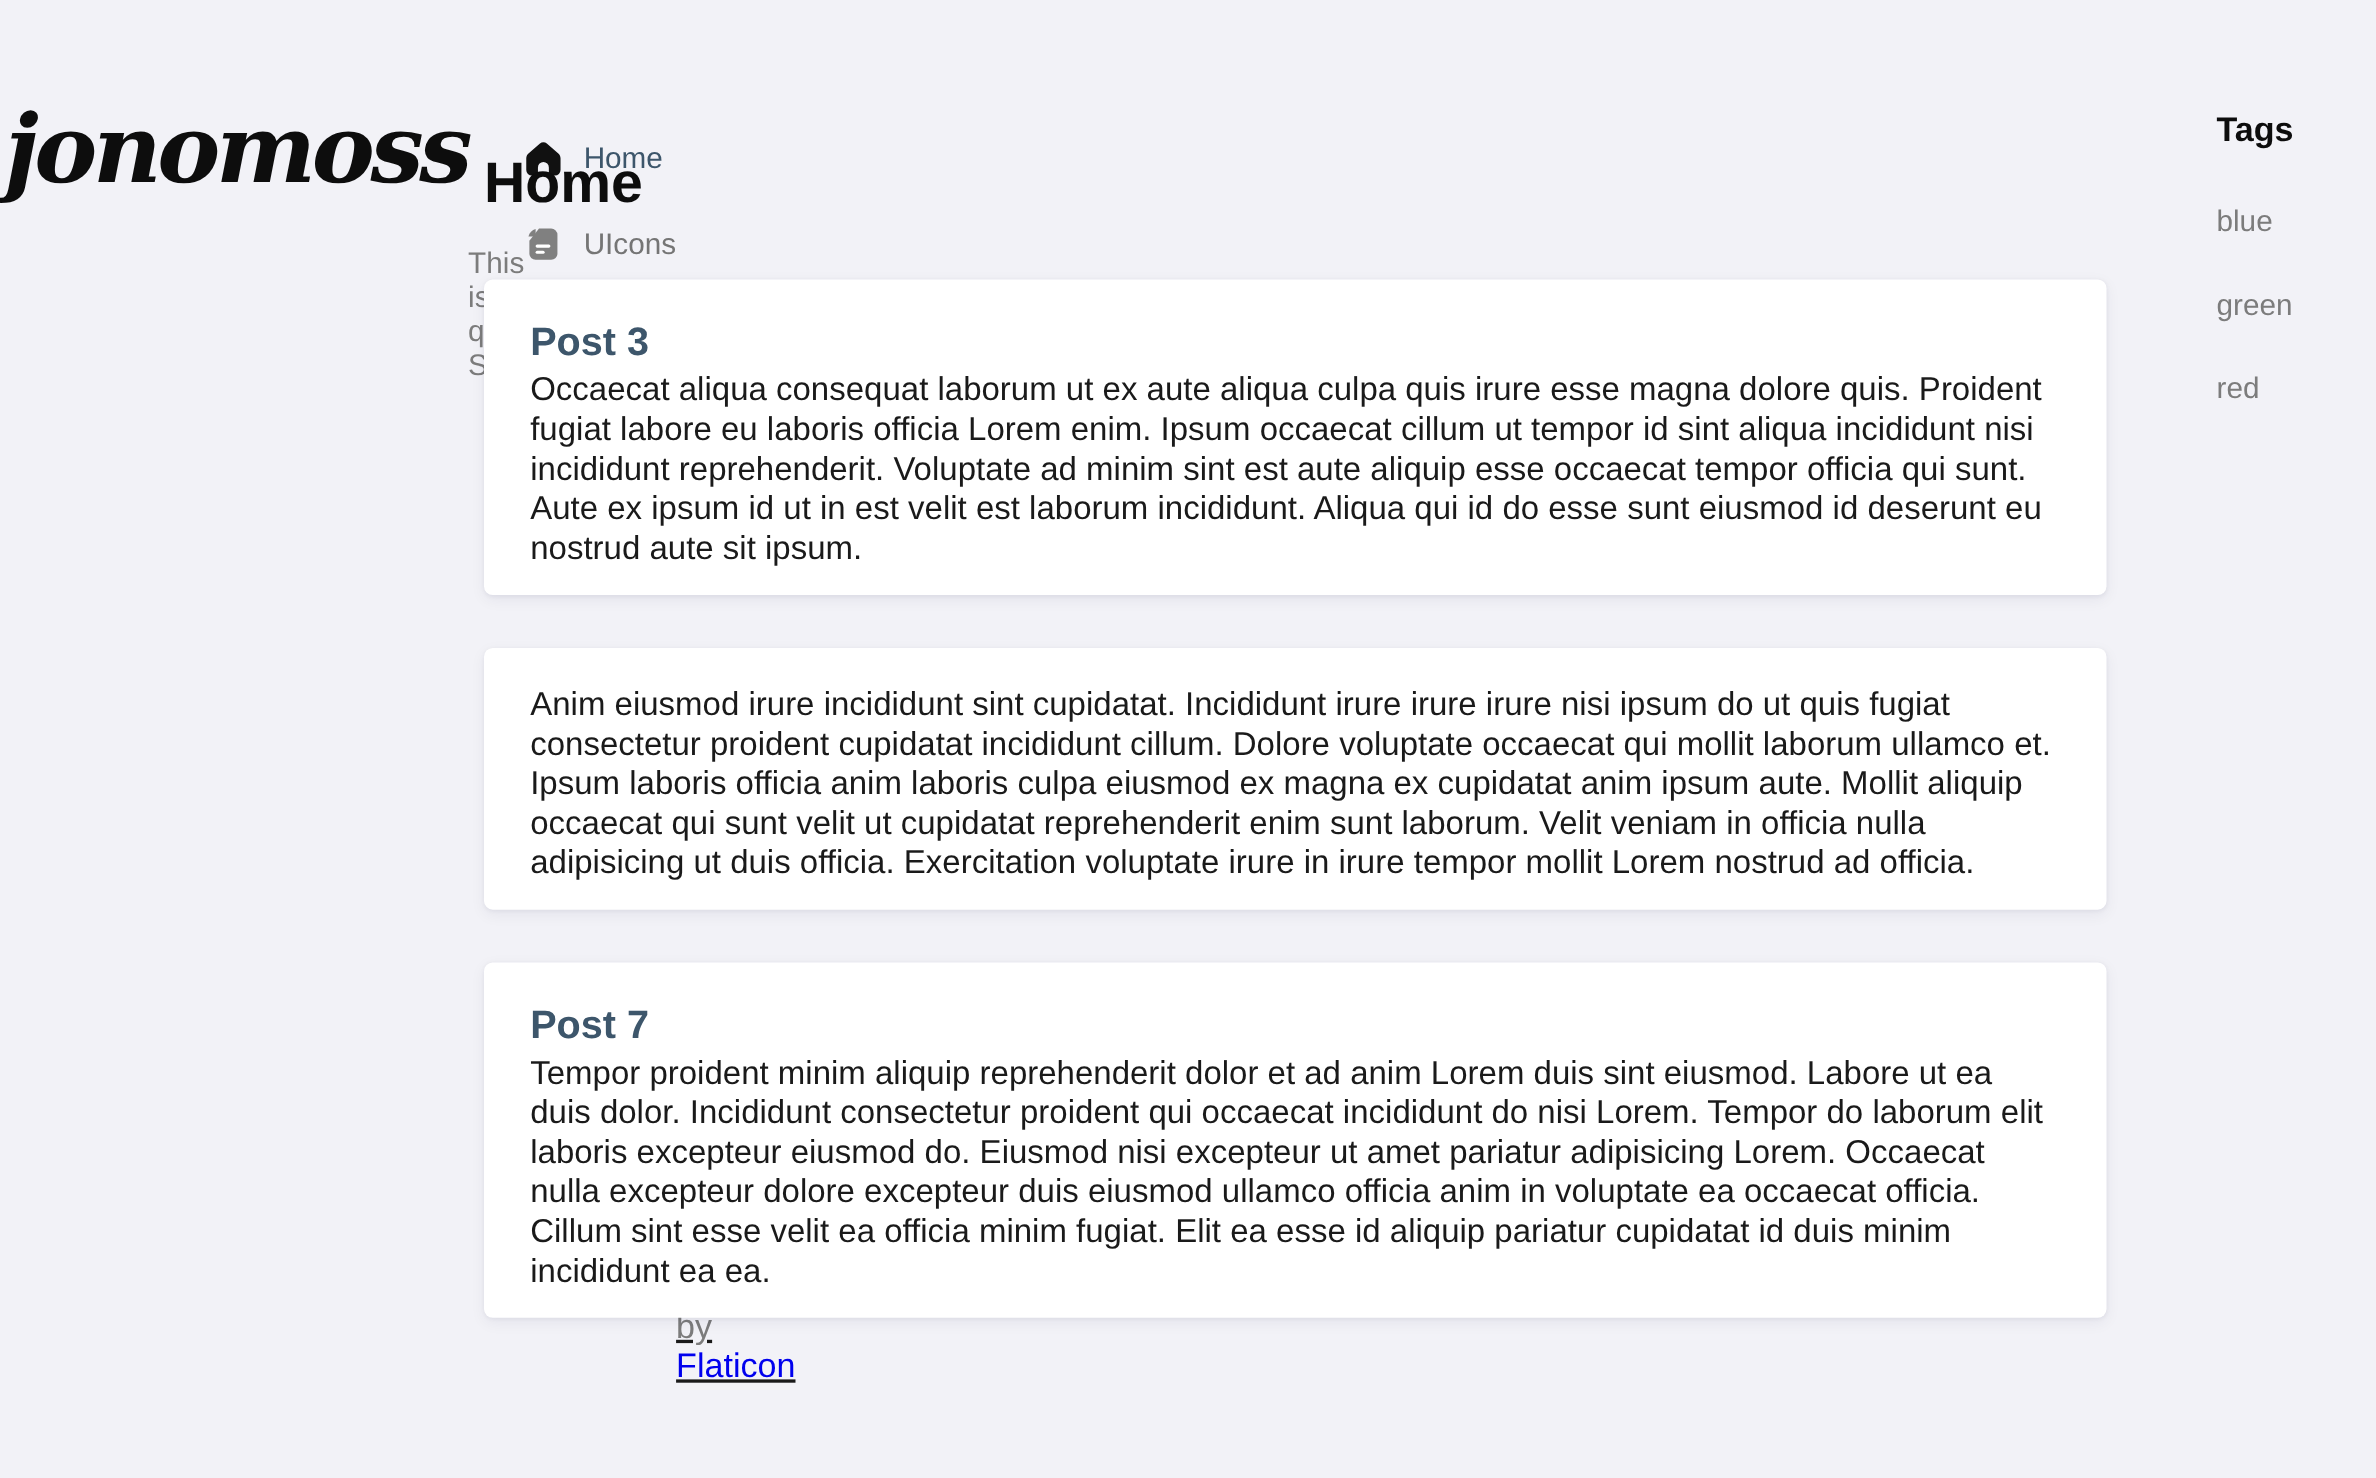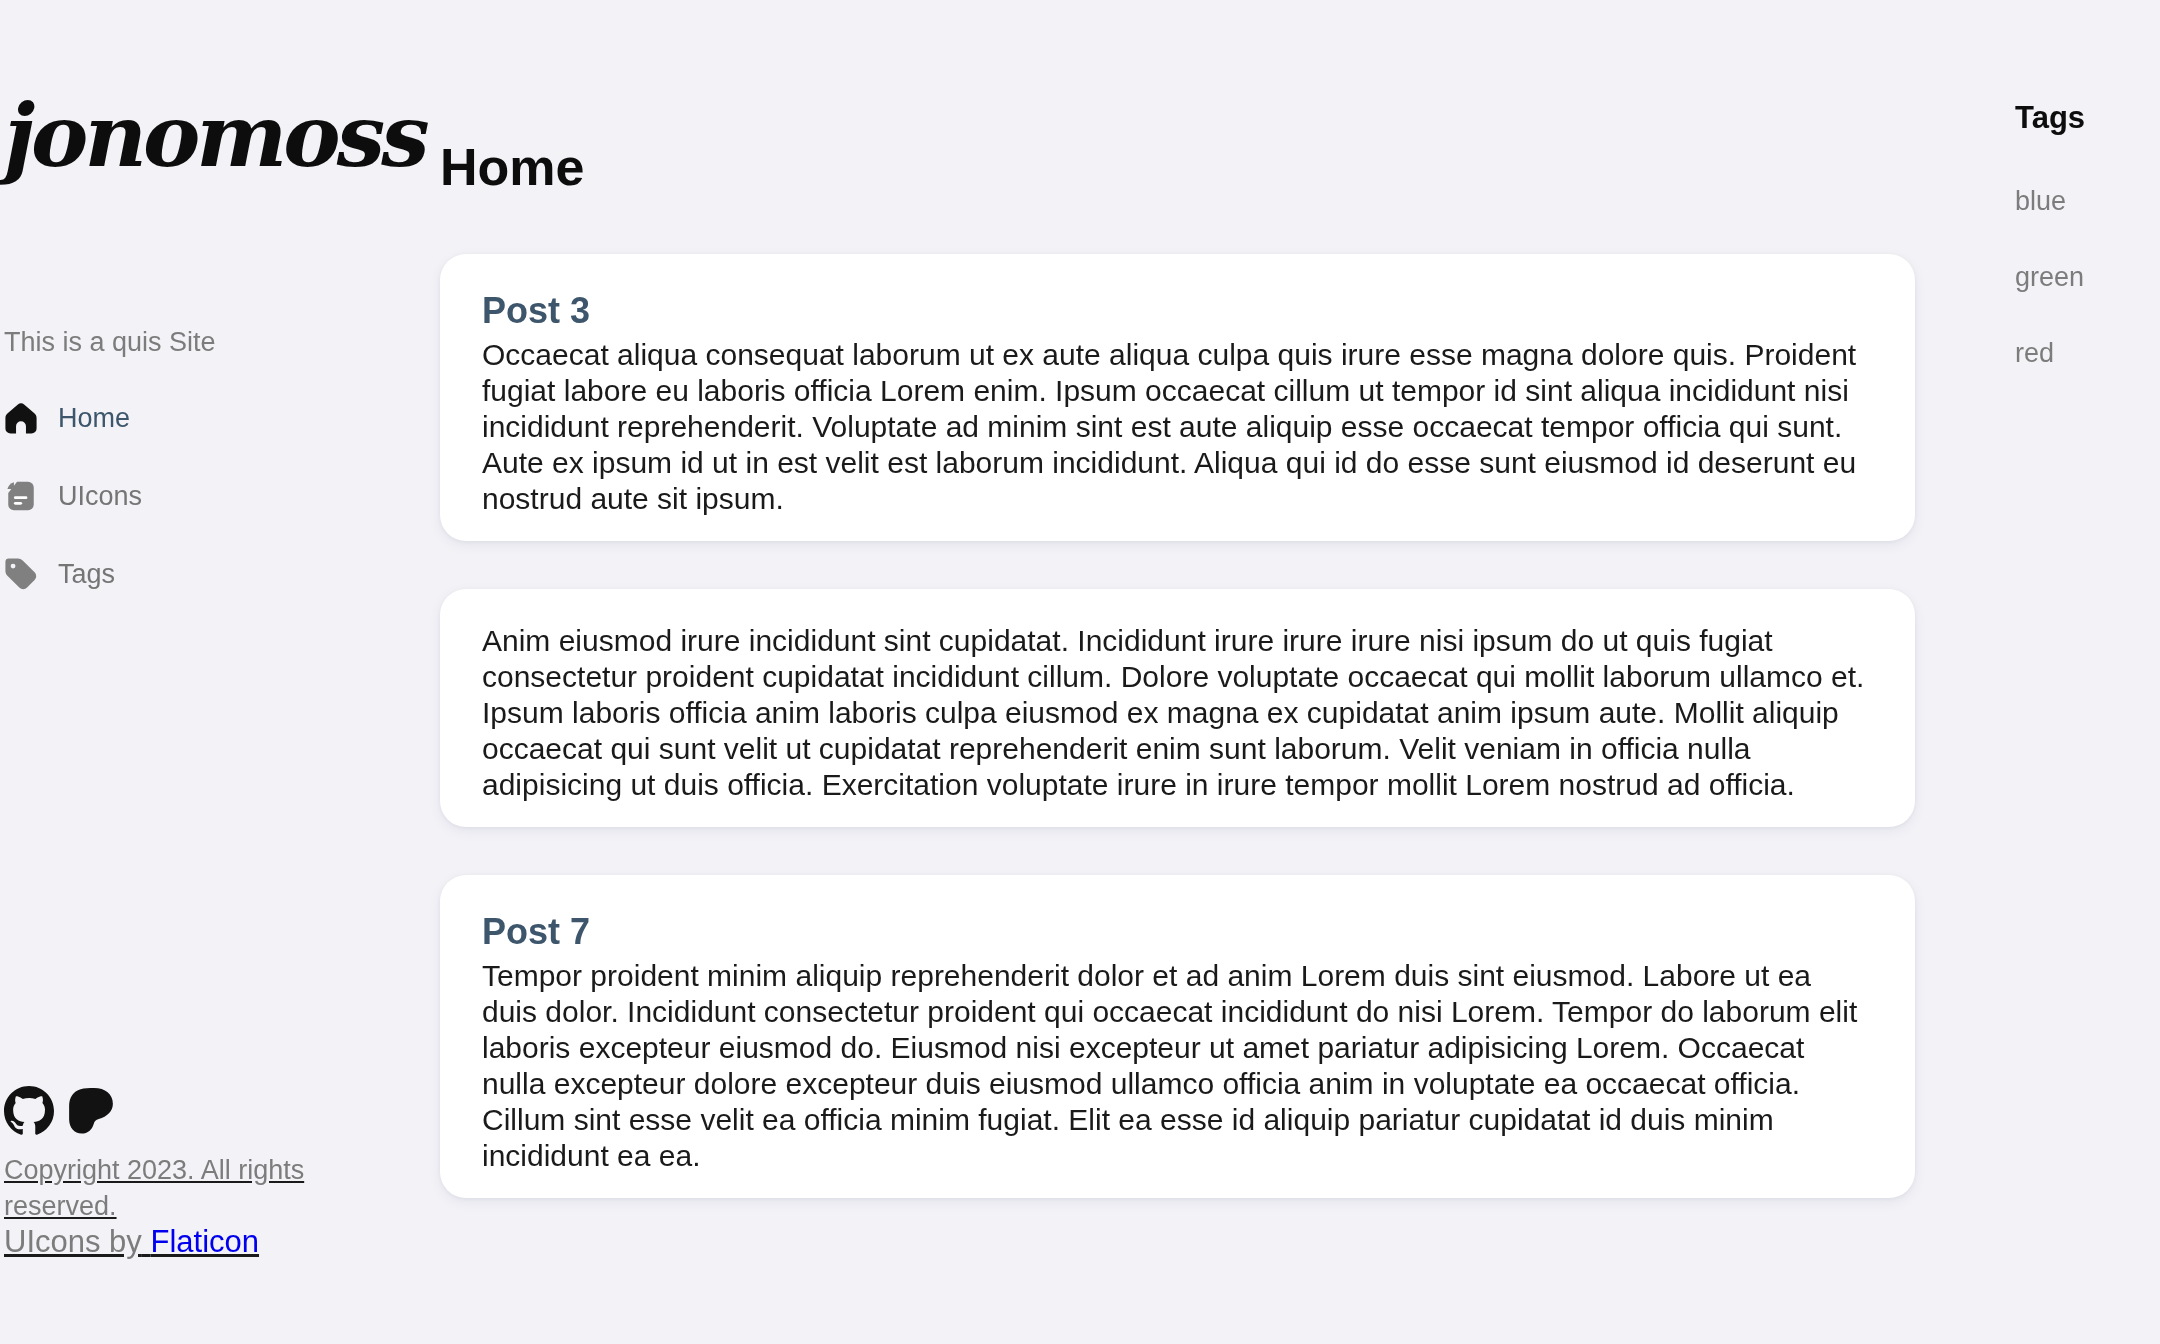--- a/index.html
+++ b/index.html
@@ -17,21 +17,21 @@
   body{
     width:2160px;height:1344px;overflow:hidden;
     background:var(--page-bg);
     font-family:"Liberation Sans",sans-serif;
     color:var(--text);
     display:flex;
   }
   
   .sidebar{
     width:440px;flex:0 0 440px;
-    display:flex;flex-direction:column;
+    display:flex;
     padding:84px 10px 84px 4px;
   }
   .logo{
     font-family:"DejaVu Serif",serif;
     font-style:italic;font-weight:700;
     font-size:86px;line-height:1.2;
     letter-spacing:-4px;color:#0d0d0d;
     cursor:pointer;white-space:nowrap;
   }
   .tagline{
@@ -62,21 +62,21 @@
   .main{
     width:1475px;flex:0 0 1475px;
     padding-top:138px;
   }
   .page-heading{
     margin:0 0 56px 0;
     font-size:52px;line-height:1.15;font-weight:700;color:#0d0d0d;
   }
   .post-card{
     background:var(--card-bg);
-    border-radius:26px;
+    border-radius:8px;
     padding:34px 42px 12px 42px;
     margin-bottom:48px;
     box-shadow:0 4px 14px rgba(25,25,60,.06),0 1px 4px rgba(25,25,60,.05);
   }
   .post-title{
     margin:0 0 4px 0;
     font-size:36px;line-height:45px;font-weight:700;
     color:var(--accent);cursor:pointer;
   }
   .post-body{

